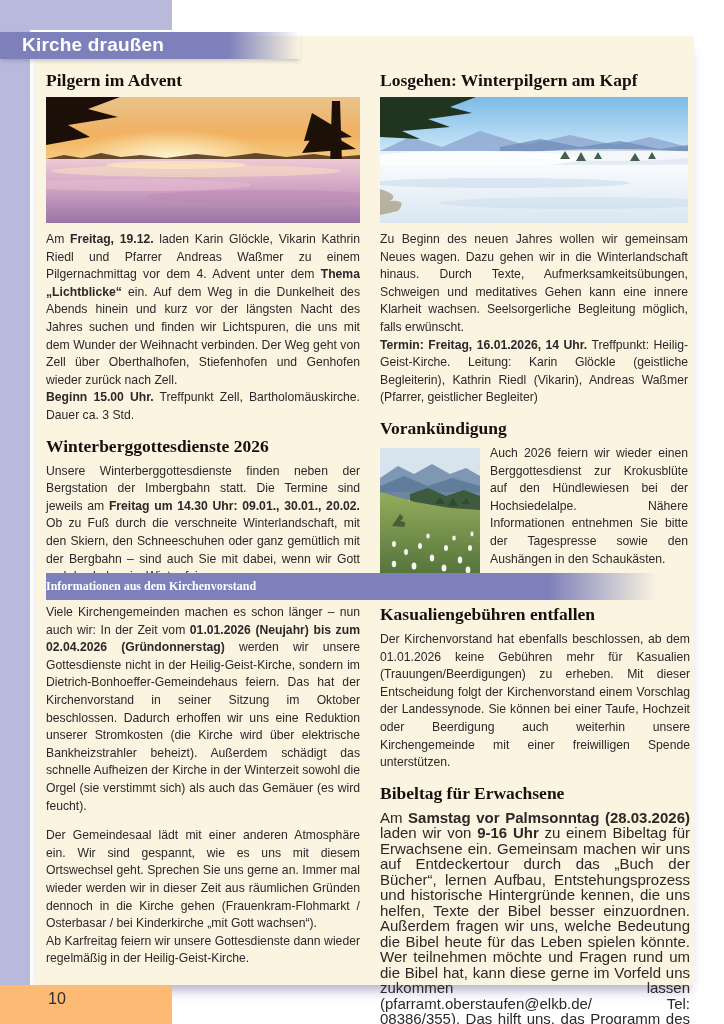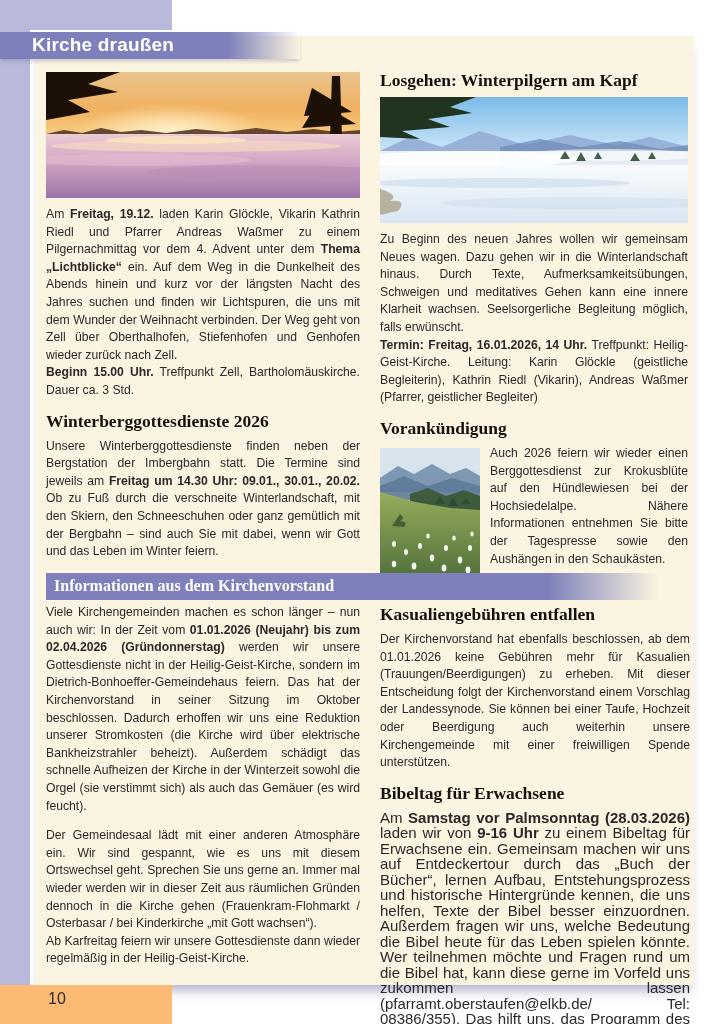--- a/index.html
+++ b/index.html
@@ -17,31 +17,31 @@
     position:absolute;left:36px;top:36px;width:658px;height:949px;background:#fbf4e0;z-index:1;
     box-shadow:0 10px 11px -5px rgba(108,108,160,0.55);
   }
   
   .banner-top{
     position:absolute;left:0;top:32px;width:300px;height:27px;z-index:4;
     background:linear-gradient(90deg,#7d80ba 0%,#7d80ba 76%,rgba(125,128,186,0) 100%);
     box-shadow:0 3px 4px -1px rgba(90,90,140,0.30);
   }
   .banner-top .lbl{
-    display:block;padding-left:32px;line-height:26px;color:#ffffff;
+    display:block;padding-left:22px;line-height:26px;color:#ffffff;
     font-size:19px;font-weight:bold;letter-spacing:.2px;
   }
   
   .banner-kv{
     position:absolute;left:46px;top:573px;width:612px;height:27px;z-index:4;
     background:linear-gradient(90deg,#7d80ba 0%,#7d80ba 82%,rgba(125,128,186,0) 100%);
   }
   .banner-kv .lbl{
-    display:block;padding-left:8px;line-height:26px;color:#ffffff;
-    font-family:"Liberation Serif",serif;font-size:16px;font-weight:bold;
+    display:block;padding-left:0;line-height:26px;color:#ffffff;
+    font-family:"Liberation Serif",serif;font-size:12px;font-weight:bold;
   }
   
   .col{position:absolute;z-index:3;}
   #col-1a{left:46px;top:70px;width:314px;}
   #col-2a{left:380px;top:70px;width:308px;}
   #col-1b{left:46px;top:604px;width:314px;}
   #col-2b{left:380px;top:604px;width:310px;}
   h2.sh{
     font-family:"Liberation Serif",serif;font-size:17.5px;font-weight:bold;
     color:#15110e;margin:0 0 6px 0;line-height:21px;
@@ -65,20 +65,21 @@
 <div class="side-strip"></div>
 <div class="corner-block"></div>
 
 <div class="panel"></div>
 
 <div class="banner-top">
   <span class="lbl">Kirche draußen</span>
 </div>
 
 <div class="col" id="col-1a">
+  <h2 class="sh">Pilgern im Advent</h2>
 
   <div class="photo" role="img" aria-label="Winterlicher Sonnenuntergang mit Baumsilhouetten und rosa Schneelandschaft">
     <svg viewBox="0 0 314 126" width="100%" height="100%" preserveAspectRatio="none">
       <defs>
         <linearGradient id="p1sky" x1="0" y1="0" x2="0" y2="1">
           <stop offset="0" stop-color="#e9c38c"></stop>
             <stop offset="0.55" stop-color="#f1b160"></stop>
             <stop offset="1" stop-color="#f8d187"></stop>
         </linearGradient>
         <linearGradient id="p1snow" x1="0" y1="0" x2="0" y2="1">

